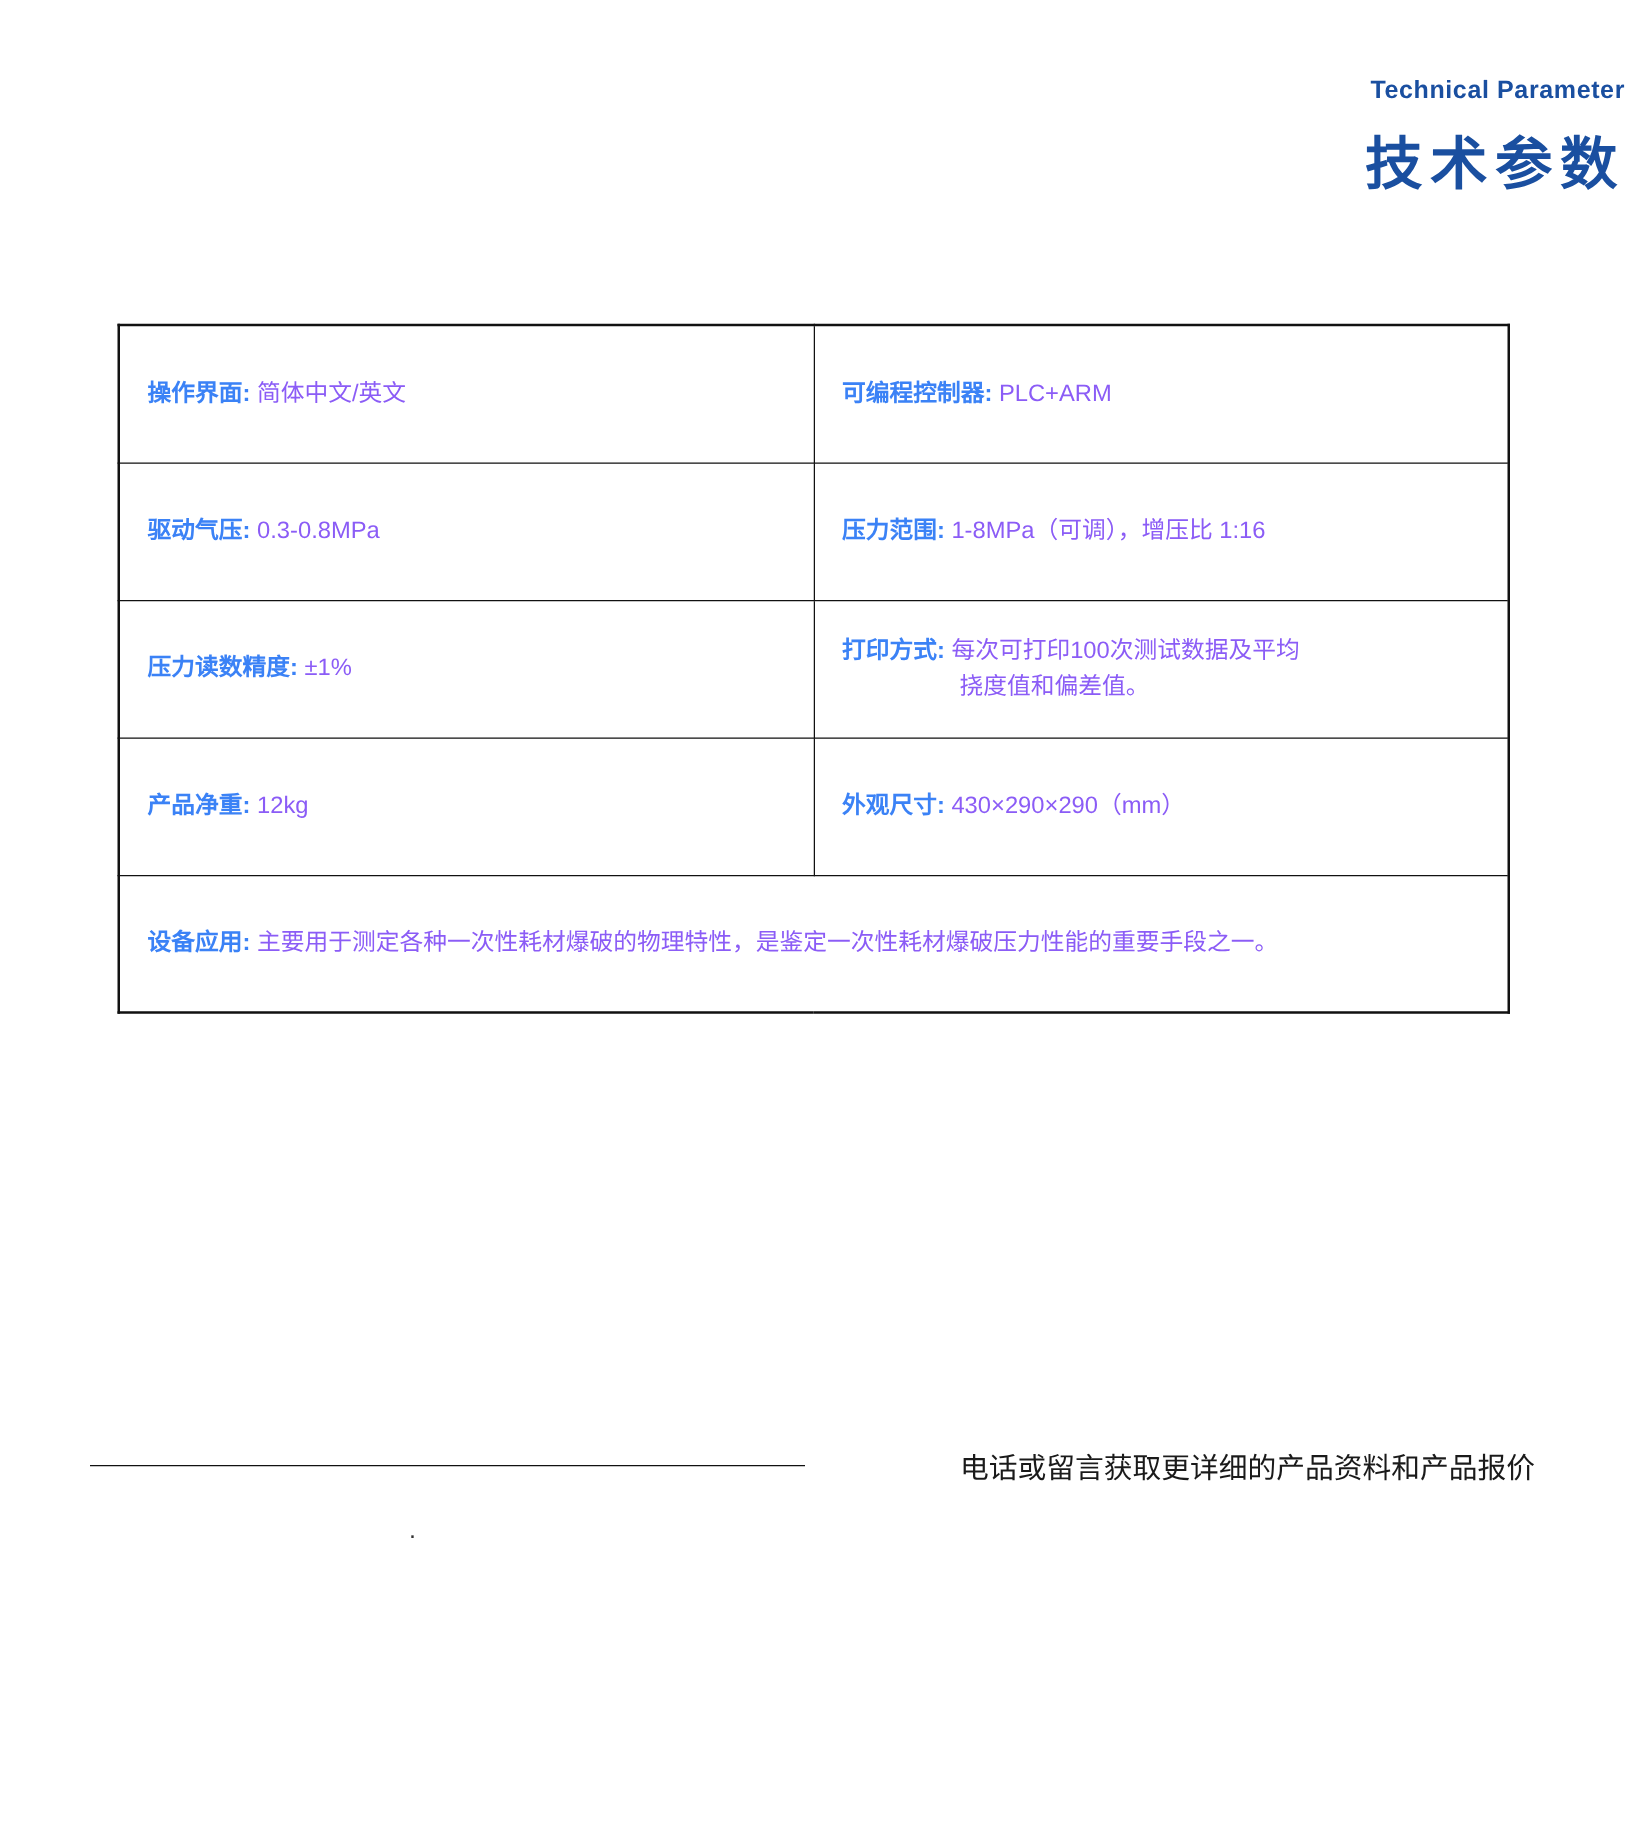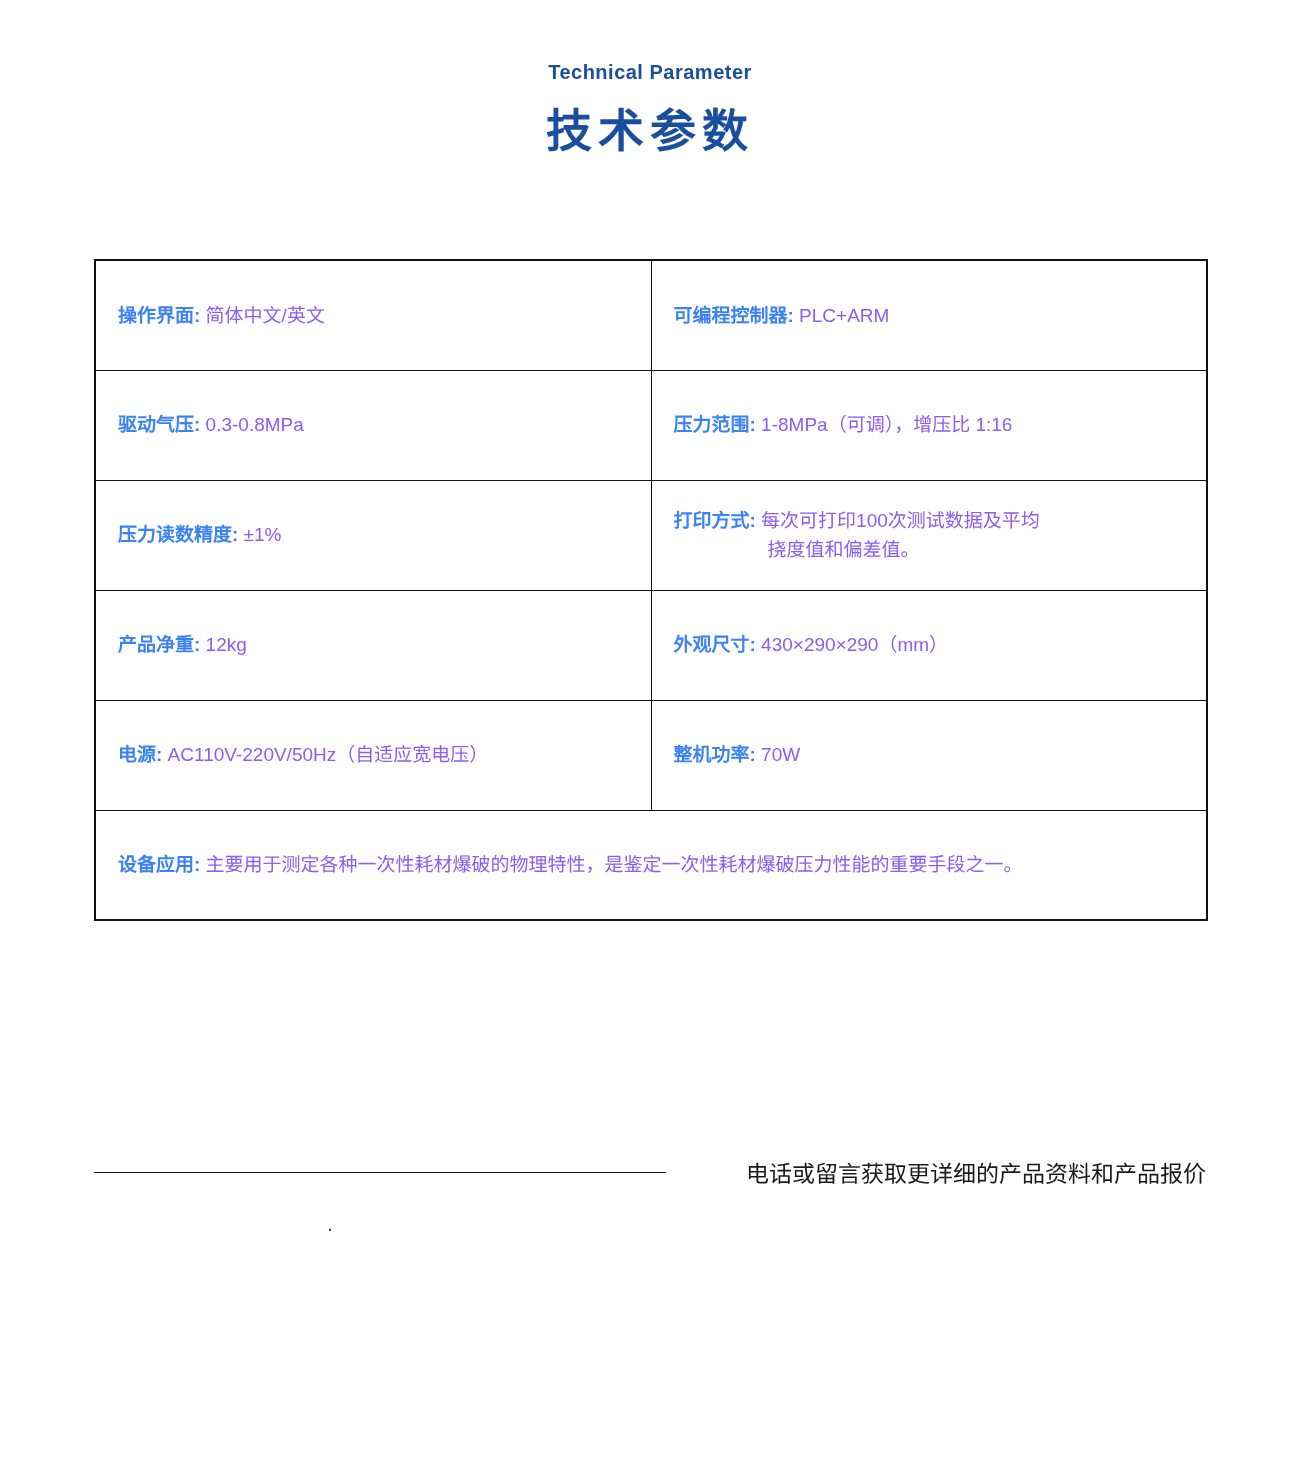--- a/index.html
+++ b/index.html
@@ -13,21 +13,21 @@
     width: 1300px;
     height: 1470px;
     font-family: "Liberation Sans", "DejaVu Sans", sans-serif;
     color: #1a1a1a;
     position: relative;
     overflow: hidden;
   }
 
   
   .header {
-    text-align: center;
+    text-align: right;
     padding-top: 60px;
   }
   .header-sub {
     font-size: 20px;
     font-weight: bold;
     color: #1a4fa0;
     letter-spacing: 0.5px;
     line-height: 1.2;
   }
   .header-title {
@@ -83,21 +83,21 @@
   .footer {
     position: absolute;
     left: 0;
     top: 1155px;
     width: 1300px;
     height: 110px;
   }
   .footer-row {
     display: flex;
     align-items: center;
-    padding: 0 94px;
+    padding: 0 72px;
   }
   .footer-rule {
     flex: 0 0 auto;
     width: 572px;
     height: 1px;
     background: #111111;
   }
   .footer-text {
     flex: 1 1 auto;
     text-align: right;
@@ -163,30 +163,20 @@
         <td class="col-left">
           <span class="cell-label">产品净重:</span>
           <span class="cell-value">12kg</span>
         </td>
         <td class="col-right">
           <span class="cell-label">外观尺寸:</span>
           <span class="cell-value">430×290×290（mm）</span>
         </td>
       </tr>
 
-      <tr>
-        <td class="col-left">
-          <span class="cell-label">电源:</span>
-          <span class="cell-value">AC110V-220V/50Hz（自适应宽电压）</span>
-        </td>
-        <td class="col-right">
-          <span class="cell-label">整机功率:</span>
-          <span class="cell-value">70W</span>
-        </td>
-      </tr>
 
 
 
       <tr class="row-last">
         <td class="full" colspan="2">
           <span class="cell-label">设备应用:</span>
           <span class="cell-value">主要用于测定各种一次性耗材爆破的物理特性，是鉴定一次性耗材爆破压力性能的重要手段之一。</span>
         </td>
       </tr>
     </tbody>

